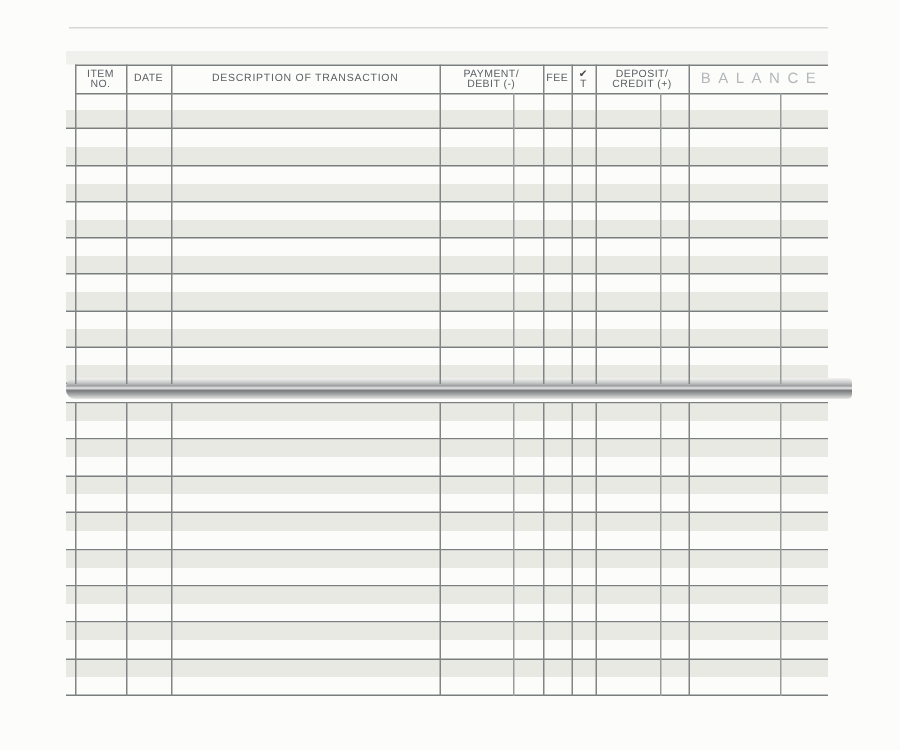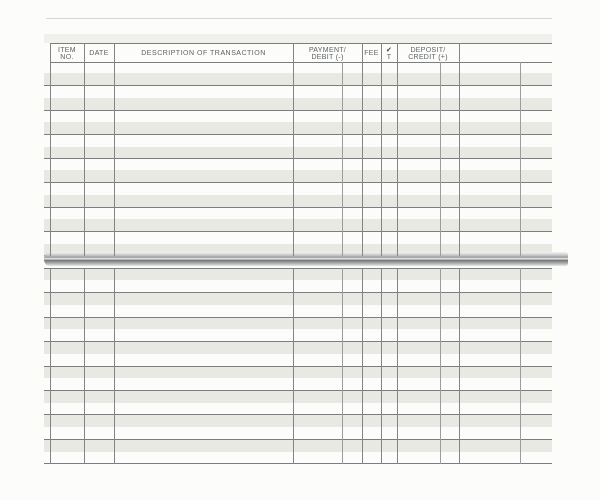--- a/index.html
+++ b/index.html
@@ -93,20 +93,23 @@
       <span>FEE</span>
     </div>
     <div class="hcell hcell-check">
       <span class="check-glyph">✔</span>
       <span>T</span>
     </div>
     <div class="hcell hcell-deposit">
       <span>DEPOSIT/</span>
       <span>CREDIT (+)</span>
     </div>
+    <div class="hcell hcell-balance">
+      <span class="big">BALANCE</span>
+    </div>
   </div>
 
   <div class="rows" id="rows-top">
       <div class="row row-top"></div>
       <div class="row row-top"></div>
       <div class="row row-top"></div>
       <div class="row row-top"></div>
       <div class="row row-top"></div>
       <div class="row row-top"></div>
       <div class="row row-top"></div>

